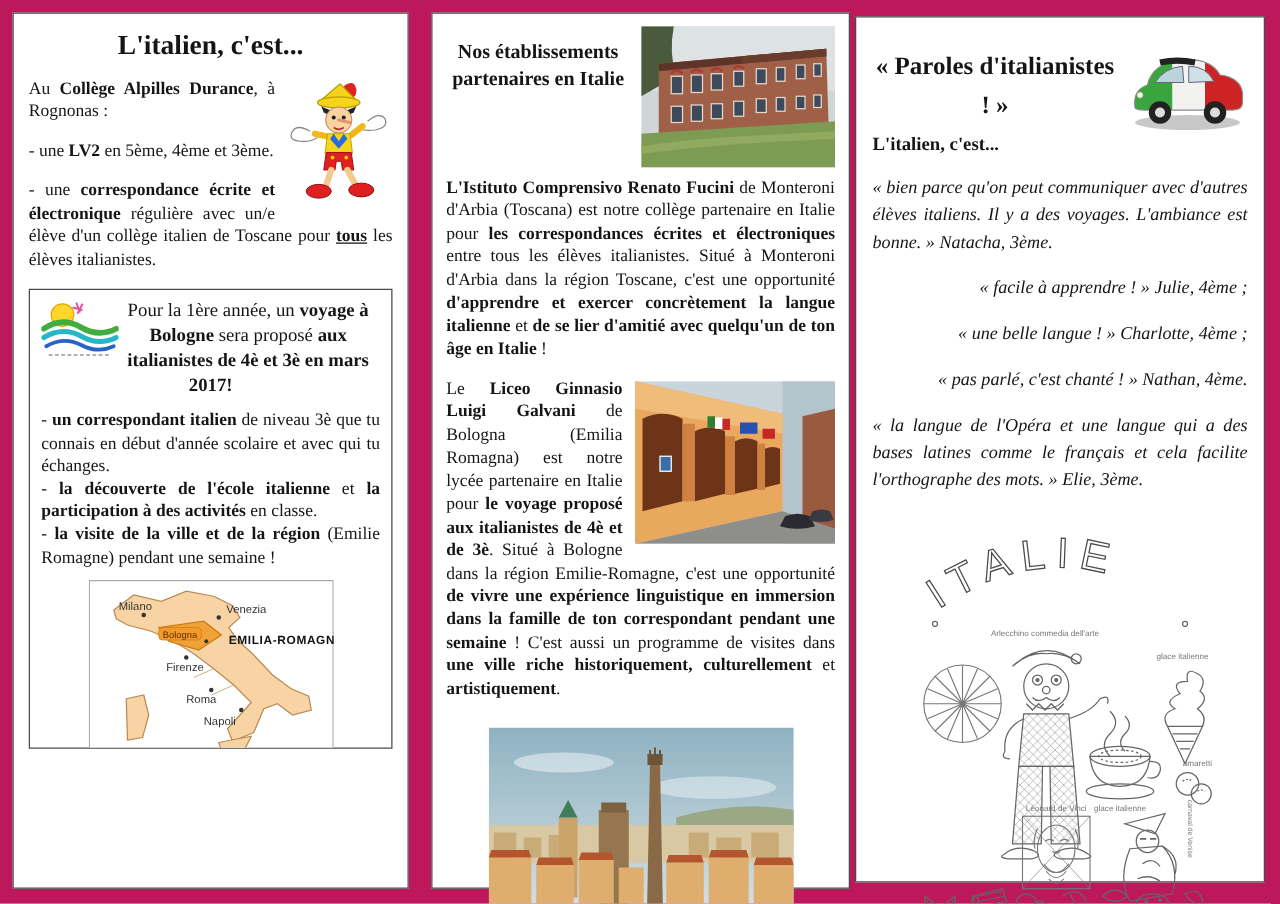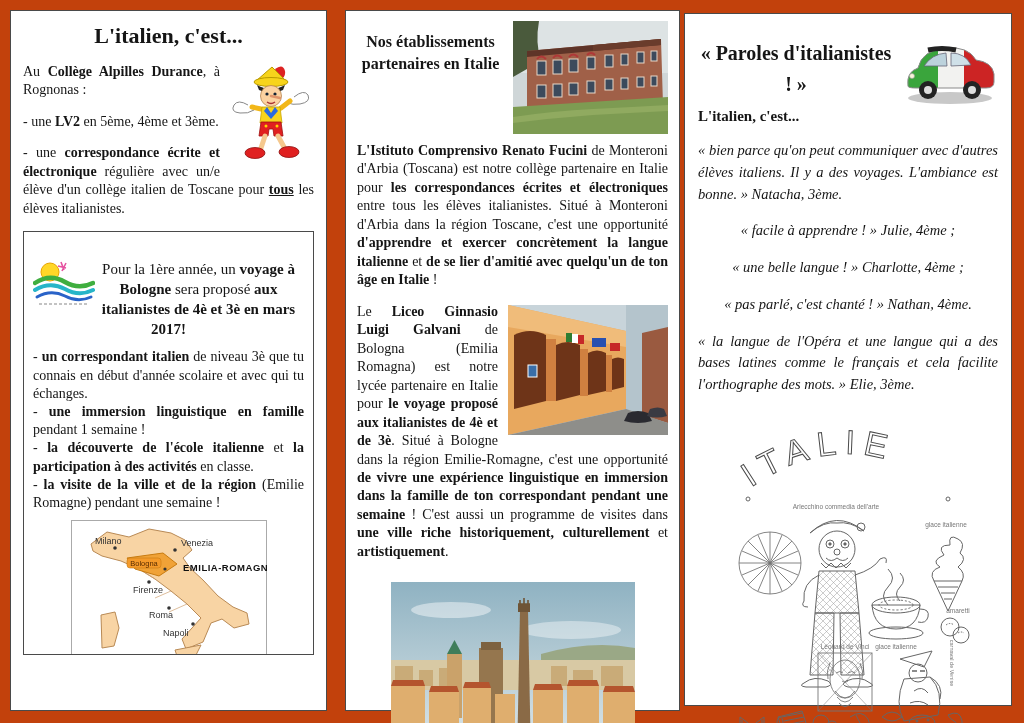--- a/index.html
+++ b/index.html
@@ -1,52 +1,52 @@
 <!DOCTYPE html>
 <html><head>
 <meta charset="utf-8">
 <style>
   html,body{margin:0;padding:0;background:#e8e8e8;}
-  .page{position:relative;width:1024px;height:723px;background:#c2410c;overflow:hidden;
+  .page{position:relative;width:1024px;height:723px;background:#be185d;overflow:hidden;
         font-family:"Liberation Serif","DejaVu Serif",serif;color:#151515;}
   .col{position:absolute;border:1px solid #4a4a4a;background:#fff;box-sizing:border-box;}
   #col1{left:10px;top:10px;width:317px;height:701px;padding:4px 12px 0;}
   #col2{left:345px;top:10px;width:335px;height:701px;padding:4px 11px 0;}
   #col3{left:684px;top:13px;width:328px;height:693px;padding:4px 13px 0;}
 
   .seg-b{font-weight:bold;}
   .seg-u{text-decoration:underline;}
 
   
   .c1-title{font-size:22px;font-weight:bold;text-align:center;margin:8px 0 14px;}
   .para{font-size:14px;line-height:1.32;text-align:justify;margin:0 0 13px;}
   .pino{float:right;width:86px;height:96px;margin:2px 0 4px 8px;}
   .bloglink{display:inline-block;color:#3a3ac0;text-decoration:underline;font-size:14px;margin:0 0 6px;}
   .vbox{border:1px solid #4a4a4a;margin-top:10px;padding:7px 9px 6px;overflow:hidden;}
-  .vhead{margin-bottom:9px;margin-top:20px;}
+  .vhead{margin-bottom:9px;}
   .vlogo{float:left;width:62px;height:48px;}
   .vtitle{font-size:15px;line-height:1.32;text-align:center;padding:1px 2px 0 2px;}
   .vitem{font-size:14px;line-height:1.3;text-align:justify;margin:0;}
   .mapwrap{width:196px;height:128px;margin:8px auto 0;}
 
   
   .c2head{display:flex;gap:9px;margin-bottom:8px;}
   .c2-title{flex:1;font-size:16px;font-weight:bold;text-align:center;line-height:1.4;margin:16px 0 0;}
   .school{width:155px;height:113px;margin-top:6px;flex:0 0 auto;}
   .p2wrap{overflow:hidden;}
   .liceo{float:right;width:160px;height:130px;margin:2px 0 5px 10px;}
   .bologna{display:block;width:244px;height:196px;margin:8px auto 0;}
 
   
   .c3head{display:flex;align-items:flex-end;gap:4px;}
   .c3-title{flex:1;font-size:20px;font-weight:bold;text-align:center;line-height:1.55;margin:20px 0 8px;}
   .car{width:100px;height:78px;margin-top:8px;flex:0 0 auto;}
   .c3sub{font-weight:bold;font-size:15px;margin:0 0 15px;}
   .quote{font-style:italic;font-size:14.5px;line-height:1.5;text-align:justify;margin:0 0 15px;}
-  .qcenter{text-align:center;}
+  .qcenter{text-align:right;}
   .coloring{display:block;width:260px;height:331px;margin:0 auto;}
 
   svg text{font-family:"Liberation Sans","DejaVu Sans",sans-serif;}
 </style>
 </head>
 <body>
 
 <div class="page">
 
   <section class="col" id="col1">
@@ -89,21 +89,20 @@
             <path d="M28,3 l3,8 M25,7 l8,2 M33,4 l-4,8" stroke="#e553a0" stroke-width="1.6"></path>
             <path d="M2,24 q15,-10 30,-1 q14,8 28,1" fill="none" stroke="#3fae3f" stroke-width="4.5" stroke-linecap="round"></path>
             <path d="M2,31 q15,-9 30,-1 q14,8 28,1" fill="none" stroke="#27b5c8" stroke-width="4" stroke-linecap="round"></path>
             <path d="M4,38 q14,-8 28,-1 q13,7 26,1" fill="none" stroke="#2a63c8" stroke-width="3" stroke-linecap="round"></path>
             <path d="M6,45 h50" stroke="#b0b0b0" stroke-width="1.5" stroke-dasharray="3 2"></path>
           </svg>
         </span>
         <div class="vtitle"><span>Pour la 1ère année, un </span><span class="seg-b">voyage à Bologne</span><span> sera proposé </span><span class="seg-b">aux italianistes de 4è et 3è en mars 2017!</span></div>
       </div>
       <p class="vitem"><span>- </span><span class="seg-b">un correspondant italien</span><span> de niveau 3è que tu connais en début d'année scolaire et avec qui tu échanges.</span></p>
-      <p class="vitem"><span>- </span><span class="seg-b">une immersion linguistique en famille</span><span> pendant 1 semaine !</span></p>
       <p class="vitem"><span>- </span><span class="seg-b">la découverte de l'école italienne</span><span> et </span><span class="seg-b">la participation à des activités</span><span> en classe.</span></p>
       <p class="vitem"><span>- </span><span class="seg-b">la visite de la ville et de la région</span><span> (Emilie Romagne) pendant une semaine !</span></p>
 
       <div class="mapwrap">
         <svg viewBox="0 0 196 148" width="196" height="148">
           <rect x="0.5" y="0.5" width="195" height="147" fill="#ffffff" stroke="#aaa"></rect>
           <path d="M20,24 L36,12 L58,17 L78,9 L100,13 L114,20 L121,30 L112,38 L119,48 L132,60 L147,76 L162,87 L176,93 L178,104 L163,108 L151,99 L140,103 L132,122 L115,129 L111,119 L121,108 L130,98 L116,84 L100,71 L84,59 L68,49 L50,41 L31,36 L22,31 Z" fill="#f8d4a4" stroke="#b98a55" stroke-width="1"></path>
           <path d="M30,95 l14,-3 l4,16 l-5,18 l-12,2 Z" fill="#f8d4a4" stroke="#b98a55" stroke-width="1"></path>
           <path d="M104,130 l26,-5 l-8,16 l-14,1 Z" fill="#f8d4a4" stroke="#b98a55" stroke-width="1"></path>
           <path d="M68,49 L84,59 M100,71 L84,78 M116,84 L98,92" stroke="#cfa070" stroke-width="0.7"></path>

